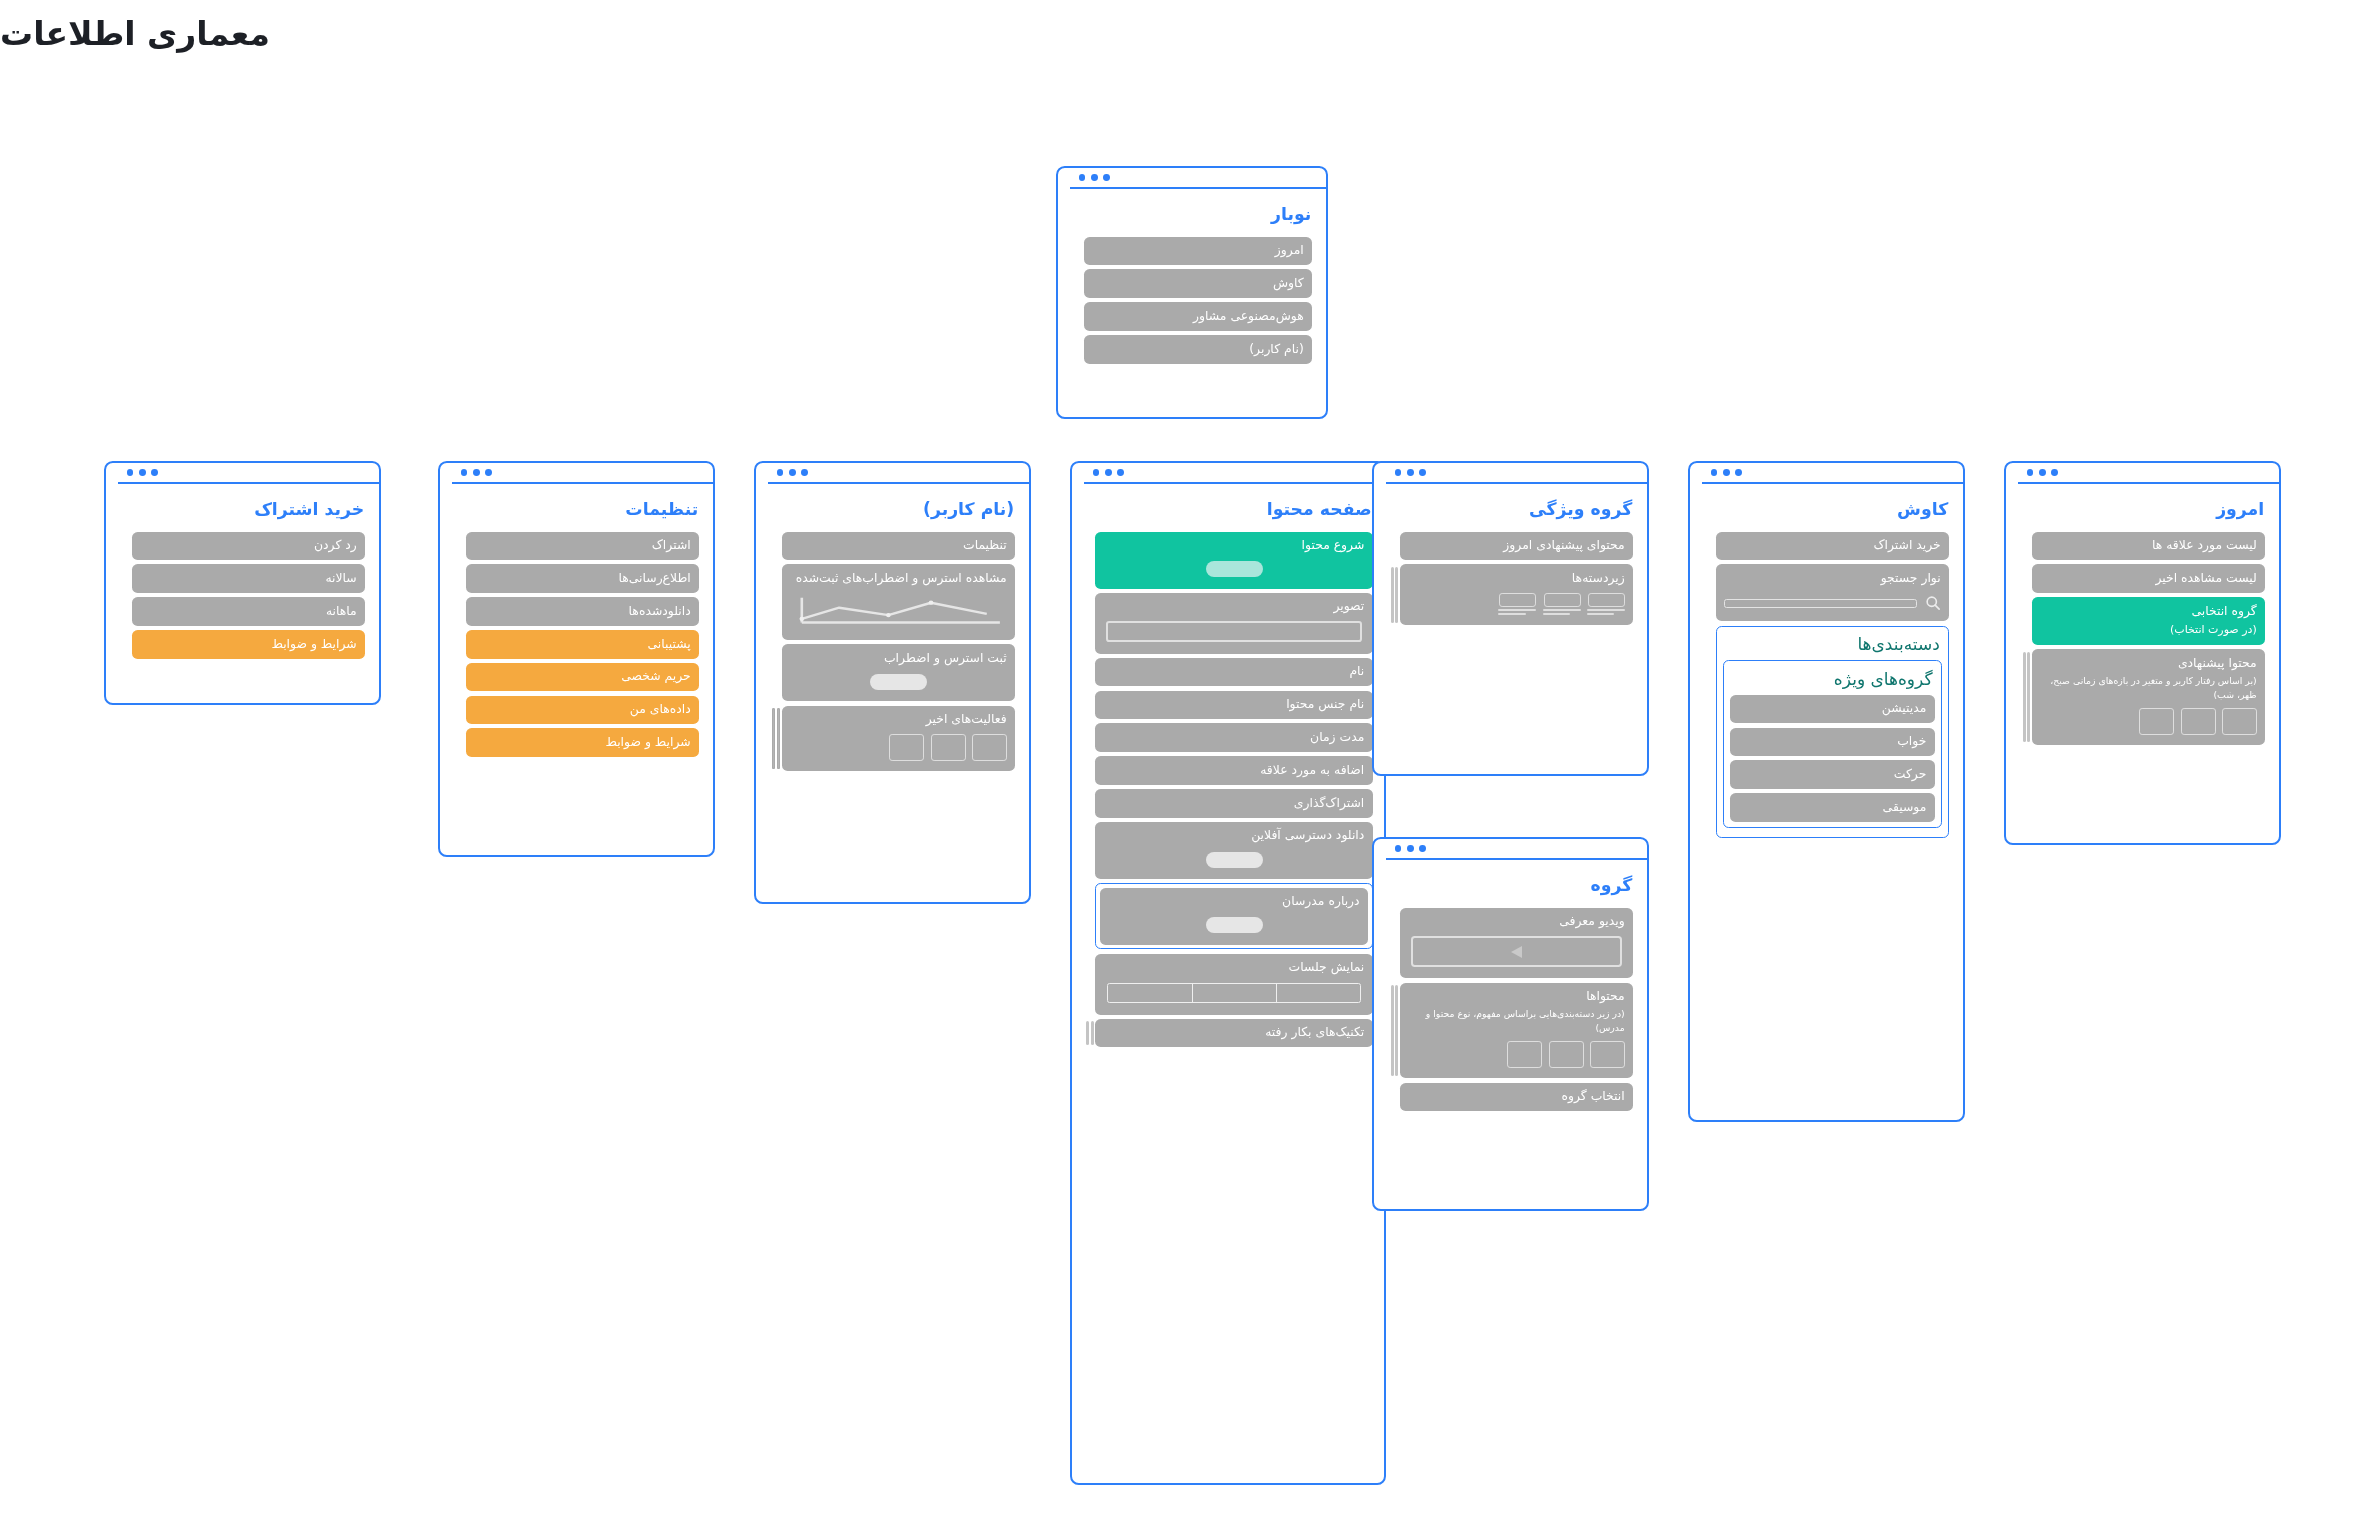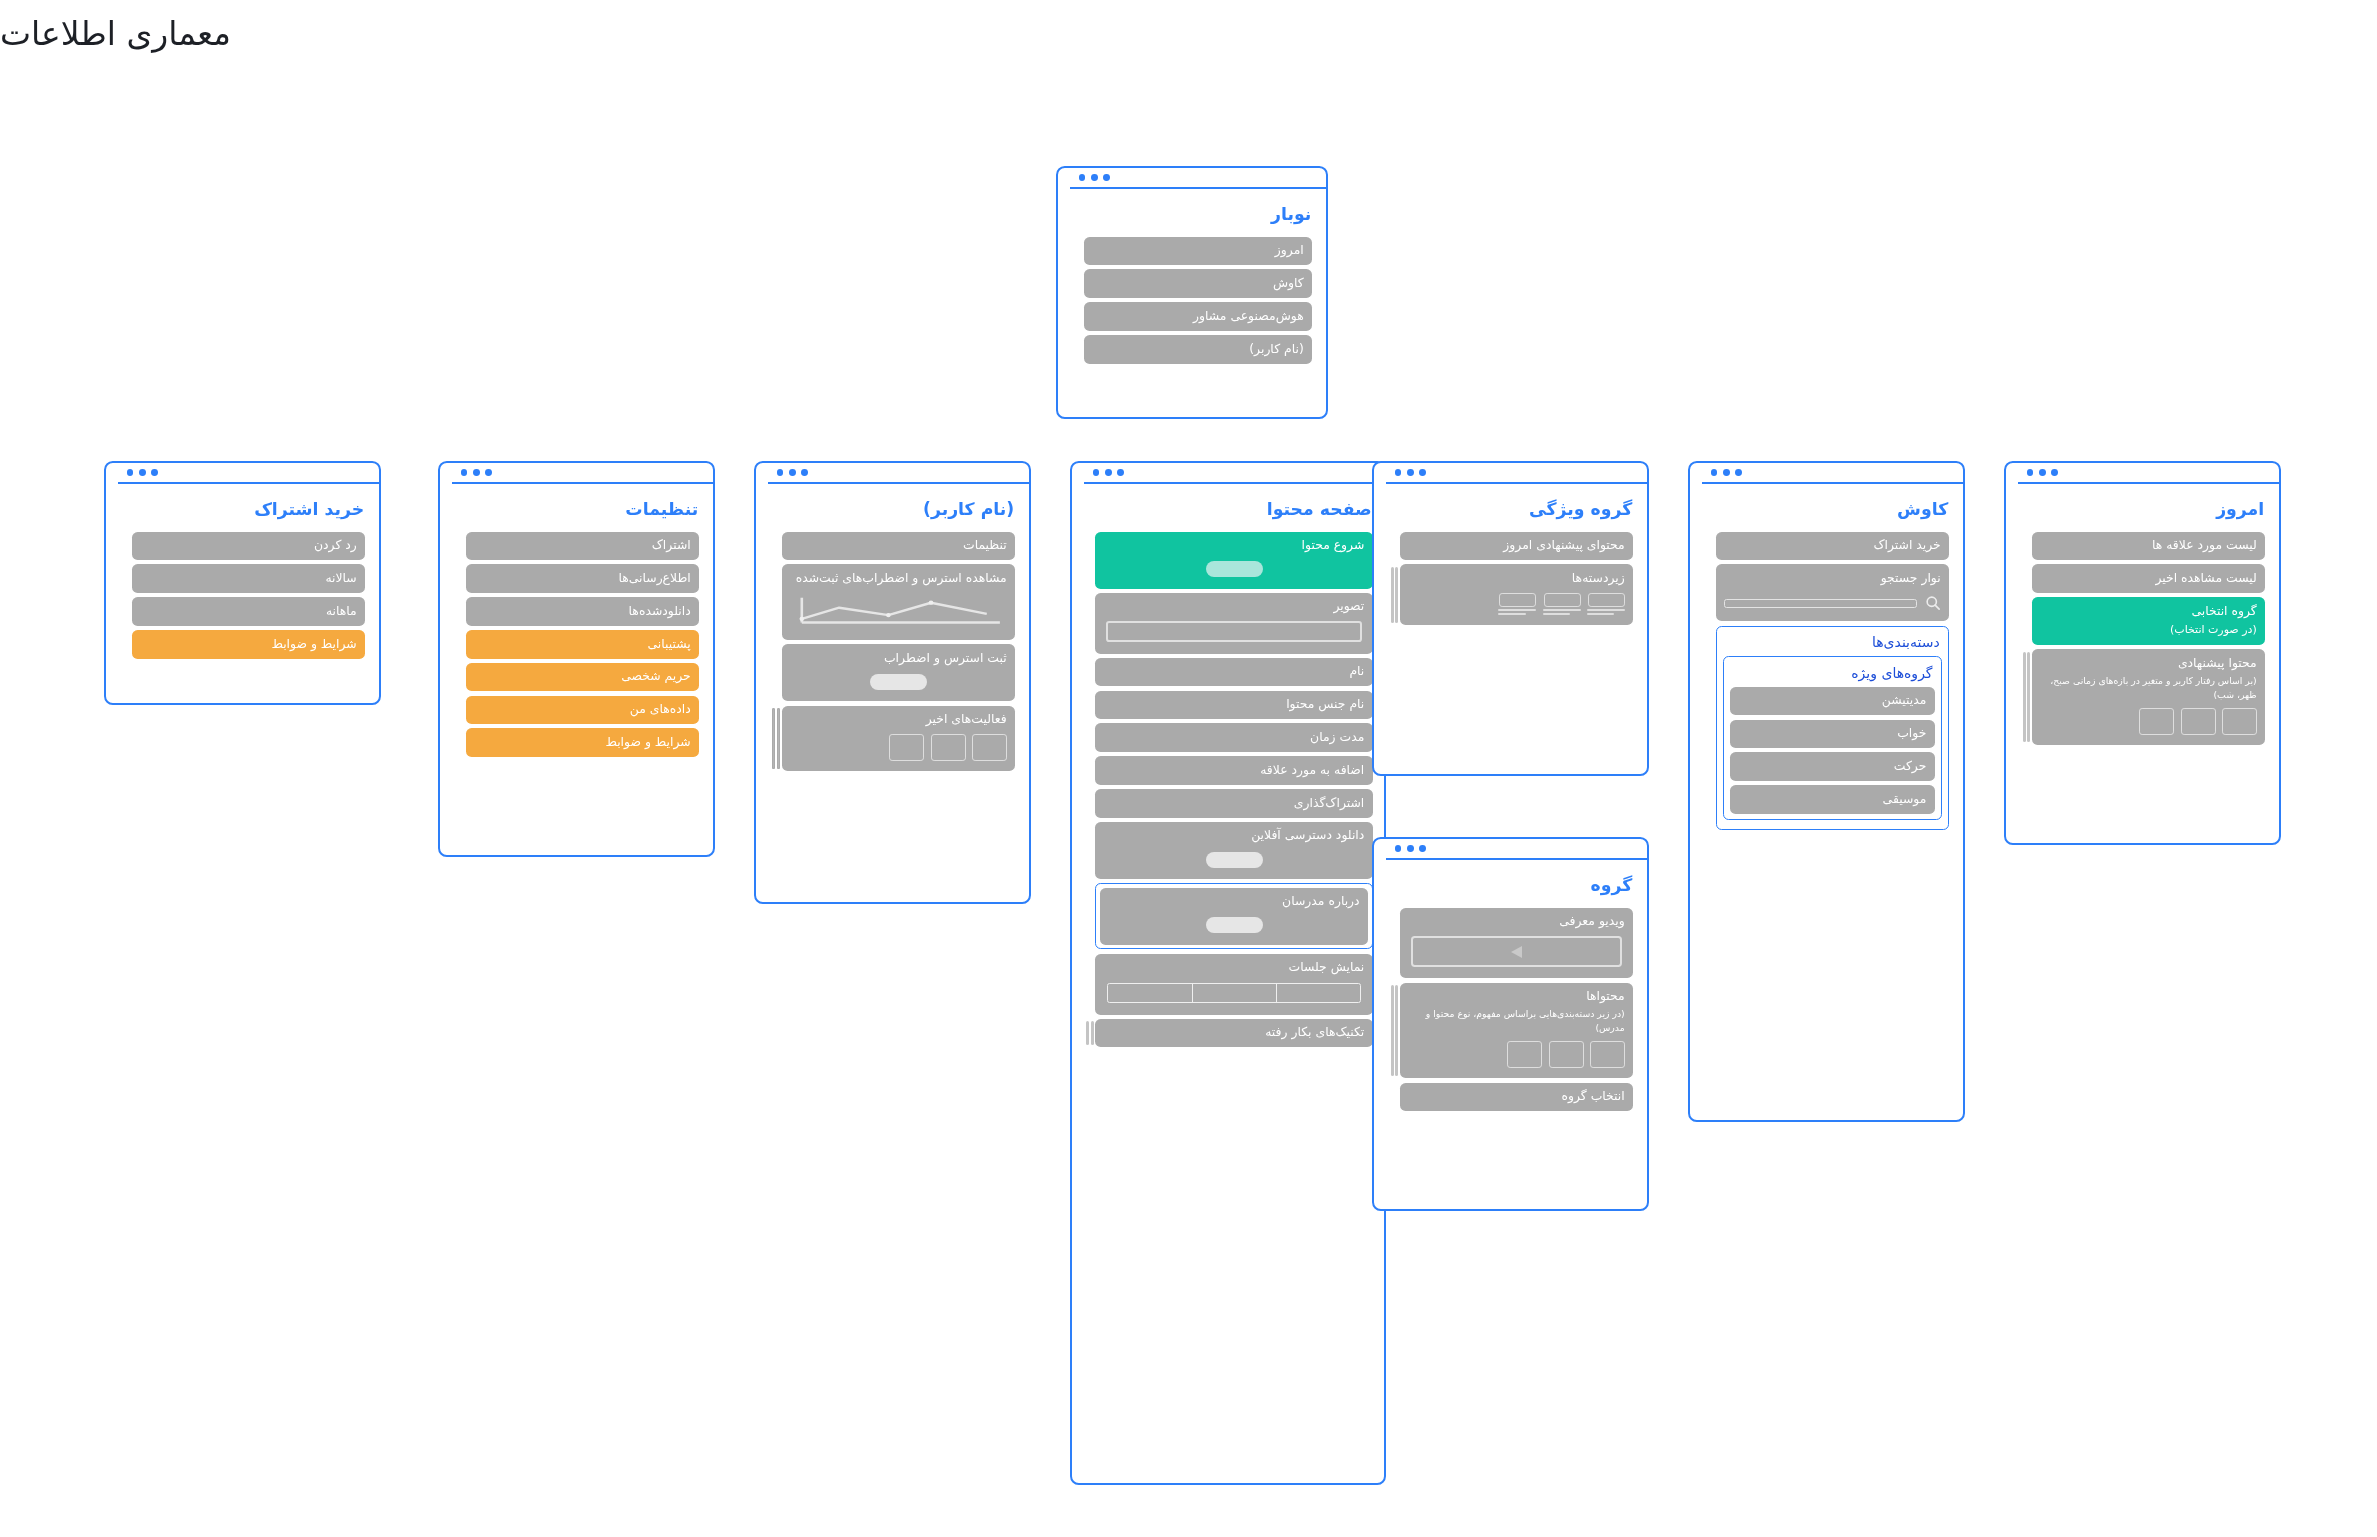--- a/index.html
+++ b/index.html
@@ -4,21 +4,21 @@
 <style>
   html,body{margin:0;padding:0;}
   body{
     width:2377px;height:1537px;background:#ffffff;
     font-family:"DejaVu Sans","Liberation Sans",sans-serif;
     position:relative;overflow:hidden;
   }
   .page-title{
     position:absolute;top:13.6px;left:0;right:59px;
     text-align:left;direction:rtl;
-    font-size:33px;font-weight:normal;color:#1d2026;letter-spacing:0px;
+    font-size:33px;font-weight:bold;color:#1d2026;letter-spacing:0px;
   }
   
   .card{
     position:absolute;
     border:2.5px solid #2d7ff9;
     border-radius:8.7px;
     background:#fff;
     box-sizing:border-box;
     direction:rtl;
     padding-left:12px;
@@ -98,21 +98,21 @@
   .trow{display:flex;align-items:center;gap:7.4px;margin-top:7.4px;}
   .trow .box{width:41px;height:16.7px;border:2.5px solid #e0e0e0;border-radius:2.5px;box-sizing:border-box;flex:0 0 auto;}
   .trow .tl{flex:1;}
   .trow .tl .ln{height:3.1px;background:#e2e2e2;border-radius:1.9px;margin-bottom:3.1px;}
   .trow .tl .ln.s{width:70%;margin-right:auto;}
   
   .subpanel{
     border:1.9px solid #2d7ff9;border-radius:5.6px;
     padding:6.2px 6.2px 5px 6.2px;margin-bottom:4.3px;box-sizing:border-box;background:#fff;
   }
-  .sub-h{font-size:14px;color:#1d4ed8;text-align:right;margin:1.2px 2.5px 6.2px 2.5px;}
+  .sub-h{font-size:17px;color:#0f766e;text-align:right;margin:1.2px 2.5px 6.2px 2.5px;}
   
   .hlgroup{border:1.9px solid #2d7ff9;border-radius:5.6px;padding:3.7px;margin-bottom:4.3px;box-sizing:border-box;}
   .hlgroup .blk:last-child{margin-bottom:0;}
 </style>
 </head>
 <body>
 
 <div class="page-title">معماری اطلاعات</div>
 
 <div class="card" style="left:1056px;top:166px;width:272px;height:253px;">

